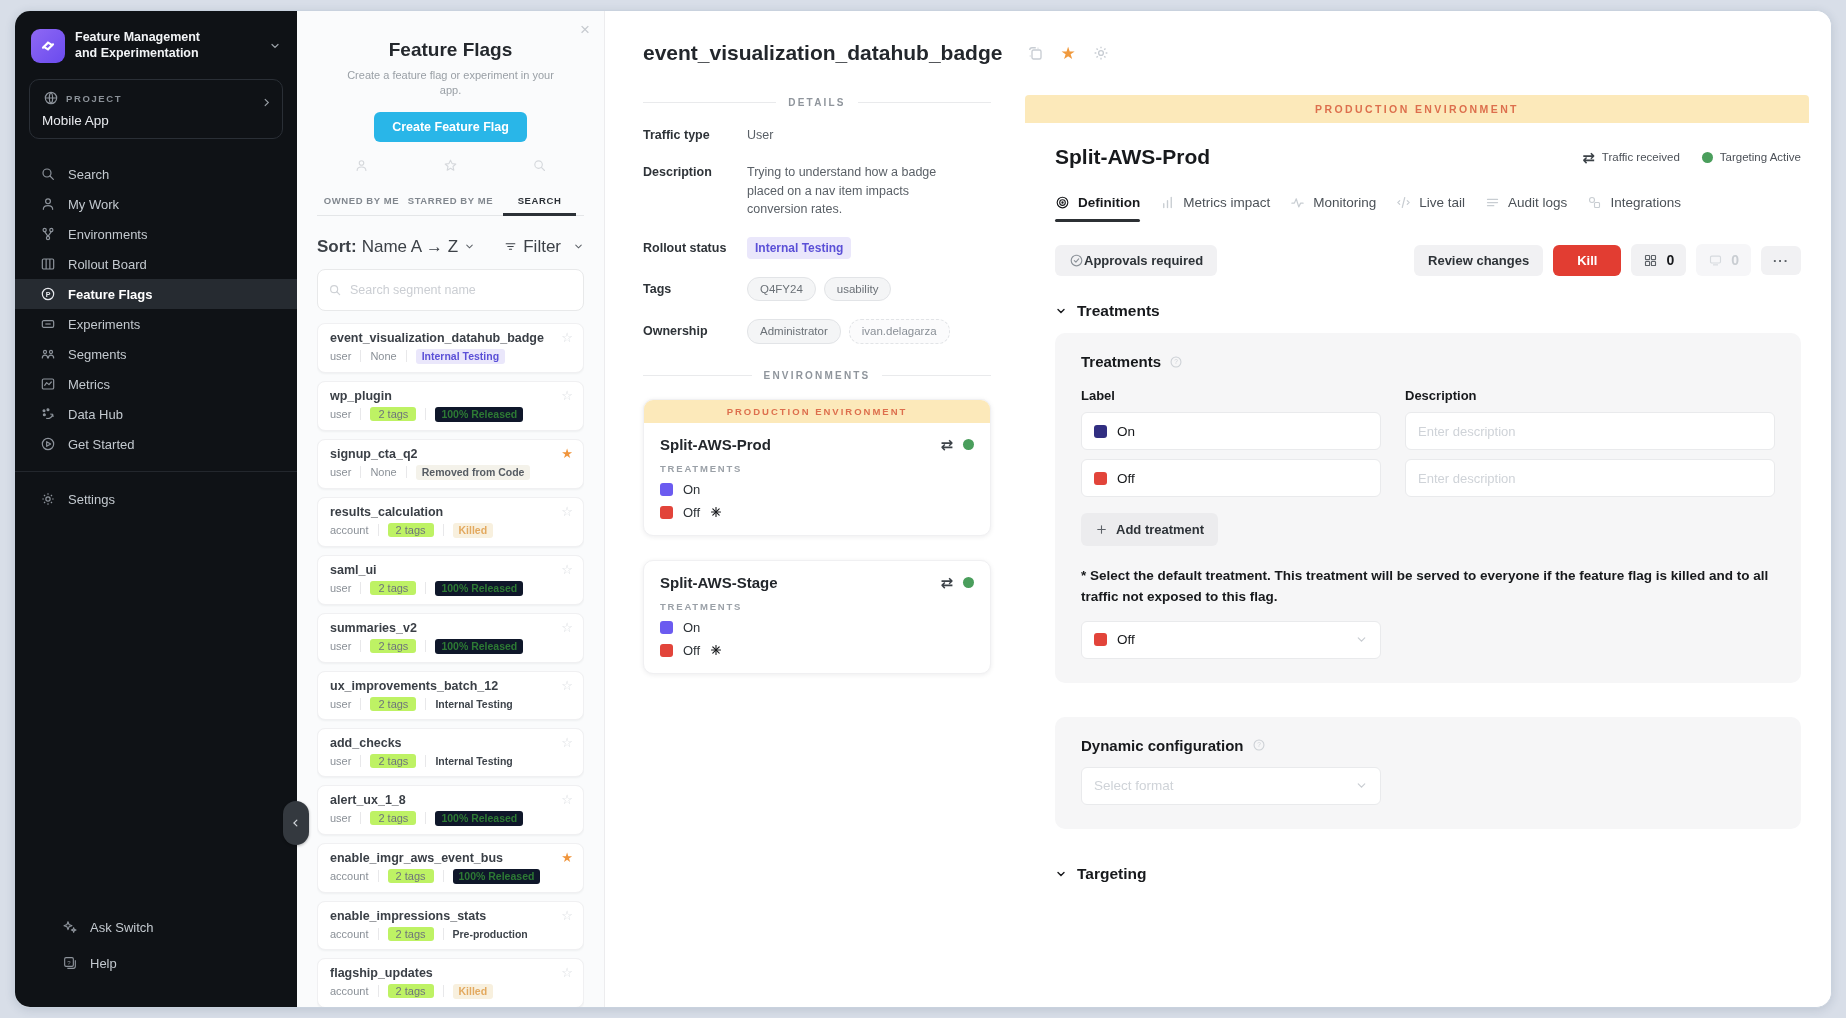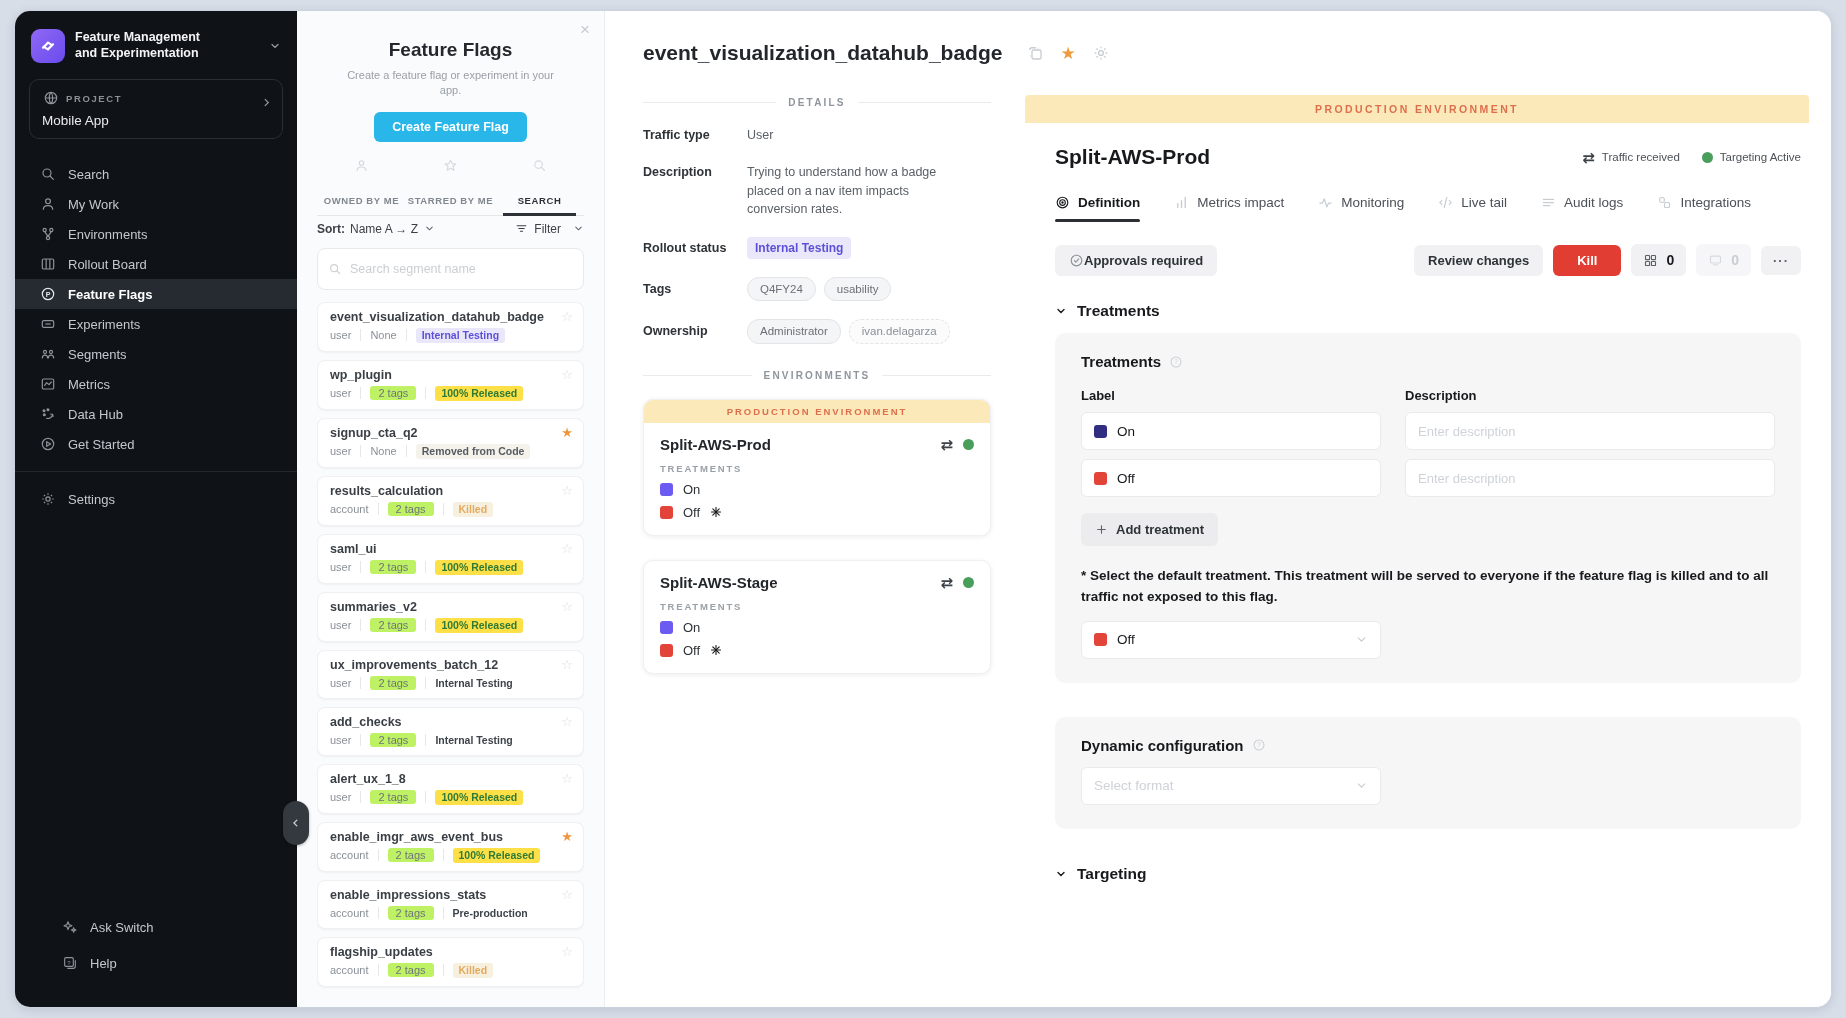--- a/index.html
+++ b/index.html
@@ -43,42 +43,42 @@
   .fp-sub { text-align:center; font-size:11px; color:#9aa0a6; margin:7px auto 0; width:210px; line-height:1.4; }
   .fp-create { display:block; margin:13px auto 0; background:#29b6e8; color:#fff; border:none; border-radius:6px;
                padding:8px 18px; font-size:12.5px; font-weight:700; font-family:inherit; cursor:pointer; }
   .fp-tabs { margin-top:16px; display:flex; border-bottom:1px solid #e4e6e8; }
   .fp-tab { flex:1; text-align:center; padding-bottom:9px; cursor:pointer; position:relative; }
   .fp-tab .ticon { color:#d5d8dc; display:inline-flex; }
   .fp-tab .ticon svg { width:15px; height:15px; }
   .fp-tab-label { display:block; margin-top:18px; font-size:9.5px; font-weight:700; letter-spacing:.6px; color:#81878e; }
   .fp-tab.active .fp-tab-label { color:#2c3137; }
   .fp-tab.active::after { content:""; position:absolute; left:8px; right:8px; bottom:-1px; height:2.5px; background:#2c3137; }
-  .sort-row { margin-top:6px; display:flex; align-items:center; font-size:12px; color:#3c4147;justify-content:center; }
+  .sort-row { margin-top:21px; display:flex; align-items:center; font-size:17px; color:#3c4147;justify-content:center; }
   .sort-row b { font-weight:700; margin-right:5px; }
   .sort-chev { margin-left:6px; color:#5c6167; display:inline-flex; }
   .sort-spacer { flex:1; }
   .filter-btn { display:flex; align-items:center; gap:6px; cursor:pointer; color:#3c4147; }
   .search-box { margin-top:12px; height:42px; background:#fff; border:1px solid #e8e9ea; border-radius:8px;
                 display:flex; align-items:center; padding:0 10px; gap:8px; flex-shrink:0; }
   .search-box .sicon { color:#cfd2d6; display:flex; }
   .search-box input { border:none; outline:none; flex:1; font-size:12.5px; font-family:inherit; color:#3c4147; background:transparent; }
   .search-box input::placeholder { color:#cbced3; }
   .flag-list { margin-top:12px; display:flex; flex-direction:column; gap:8px; overflow:hidden; flex:1; }
   .flag-card { background:#fff; border:1px solid #f0f0f2; border-radius:8px; padding:7px 12px 8px;
                box-shadow:0 1px 2px rgba(20,30,40,.05); position:relative; cursor:pointer; flex-shrink:0; }
   .flag-name { font-size:12.5px; font-weight:600; color:#3a3f46; padding-right:20px; white-space:nowrap; overflow:hidden; }
   .flag-star { position:absolute; right:10px; top:6px; font-size:13px; color:#d9dce0; cursor:pointer; }
   .flag-star.on { color:#f0953c; }
   .flag-meta { margin-top:4px; display:flex; align-items:center; font-size:11px; color:#8a9097; }
   .meta-div { width:1px; height:12px; background:#e8e8ea; margin:0 9px; }
   .tag-pill { background:#bef264; border-radius:3px; padding:1px 8px; color:#6e747b; }
   .fstatus { font-weight:700; font-size:10.5px; border-radius:3px; padding:1.5px 6px; }
   .s-internal { color:#5b50d7; background:#eae7fb; }
-  .s-released { color:#2d7a34; background:#fde047; }
+  .s-released { color:#2d7a34; background:#0f172a; }
   .s-removed  { color:#565c63; background:#f4f2ea; }
   .s-killed   { color:#e3a95f; background:#f8f0de; }
   .s-plain    { color:#3e444b; background:transparent; padding:0; }
 
   
   .right-region { flex:1; display:flex; flex-direction:column; background:#fff; min-width:0; }
   .right-header { height:84px; display:flex; align-items:center; padding-left:38px; gap:24px; flex-shrink:0; }
   .page-title { font-size:21px; font-weight:700; color:#23272c; }
   .title-icons { display:flex; align-items:center; gap:16px; }
   .ticon-btn { color:#c8cdd3; cursor:pointer; display:flex; font-size:17px; line-height:1; }
@@ -118,21 +118,21 @@
 
   
   .main-col { flex:1; min-width:0; padding-right:22px; display:flex; flex-direction:column; overflow:hidden; }
   .main-banner { background:#fce9ba; color:#dd6f4d; font-size:10.5px; font-weight:700; letter-spacing:2.4px;
                  text-align:center; padding:8px 4px; border-radius:4px 4px 0 0; flex-shrink:0; }
   .main-inner { padding:22px 8px 0 30px; }
   .main-head { display:flex; align-items:center; }
   .main-title { font-size:21px; font-weight:700; color:#17191c; flex:1; }
   .head-status { display:flex; align-items:center; gap:22px; }
   .status-item { display:flex; align-items:center; gap:7px; font-size:11.5px; color:#4c5158; }
-  .main-tabs { margin-top:26px; display:flex; gap:34px; }
+  .main-tabs { margin-top:26px; display:flex; gap:20px; }
   .mtab { display:flex; align-items:center; gap:8px; font-size:13.5px; color:#4b5157; cursor:pointer; position:relative; padding-bottom:12px; }
   .mtab .micon { color:#c8cdd2; display:flex; }
   .mtab .micon svg { width:15px; height:15px; }
   .mtab.active { color:#17191c; font-weight:700; }
   .mtab.active .micon { color:#17191c; }
   .mtab.active::after { content:""; position:absolute; left:0; right:0; bottom:0; height:3px; background:#2c3034; border-radius:2px; }
   .actions-row { margin-top:22px; display:flex; align-items:center; gap:10px; }
   .gbtn { display:inline-flex; align-items:center; background:#f1f1f3; border:none; border-radius:6px;
           padding:8px 14px; font-size:13px; font-weight:600; color:#2e3338; font-family:inherit; cursor:pointer; }
   .gbtn .bicon { display:flex; color:#8d939a; }

